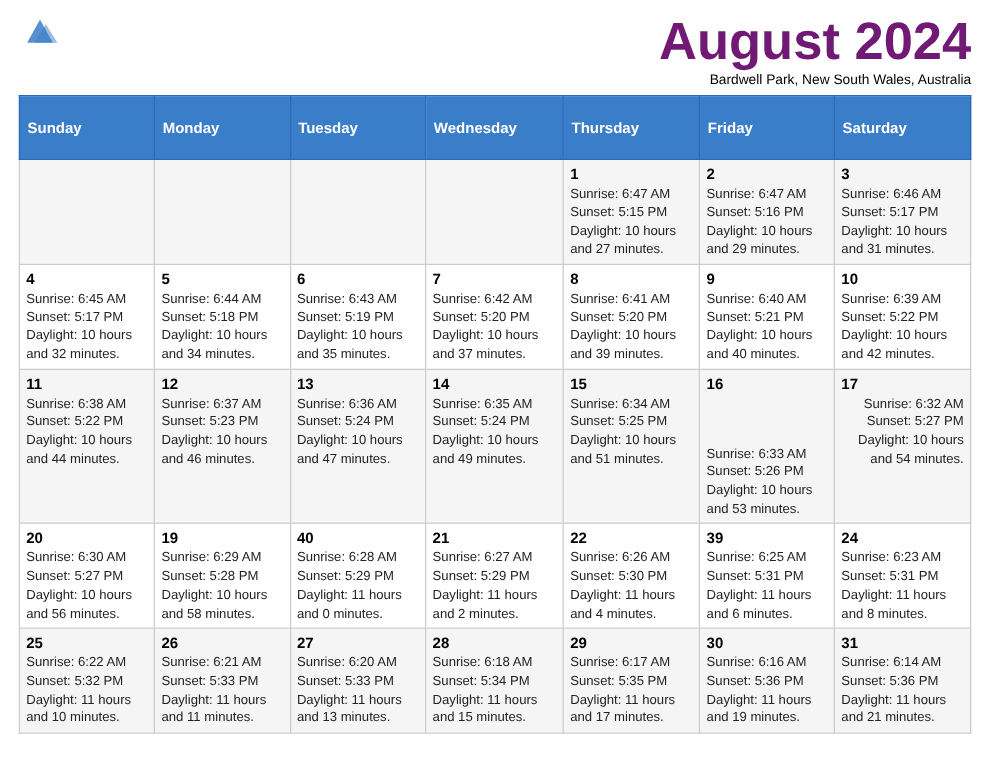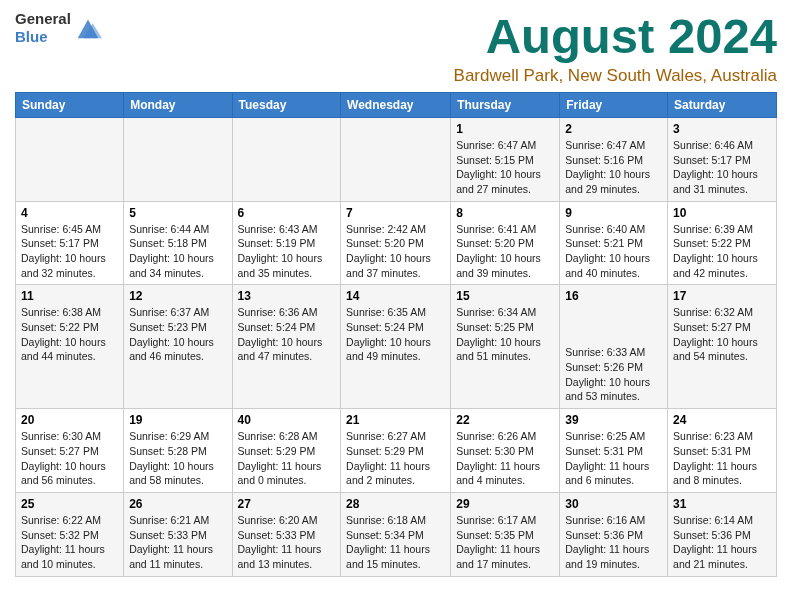--- a/index.html
+++ b/index.html
@@ -30,41 +30,41 @@
     .logo-text .blue { color: #3a7dc9; }
     .logo-icon {
       width: 28px;
       height: 28px;
       margin-left: 3px;
     }
     .title-block {
       text-align: right;
     }
     .main-title {
-      font-size: 49px;
+      font-size: 42px;
       font-weight: bold;
-      color: #0f766e;
+      color: #701a75;
       line-height: 1.1;
     }
     .subtitle {
-      font-size: 17px;
-      color: #a16207;
+      font-size: 11px;
+      color: #000000;
       margin-top: 2px;
     }
     .calendar {
       width: 100%;
       border-collapse: collapse;
       font-size: 11px;
     }
     .calendar thead th {
       background: #3a7dc9;
       color: #fff;
       font-weight: bold;
       text-align: left;
-      padding: 5px 6px;
+      padding: 18px 6px;
       font-size: 12px;
       border: 1px solid #2a6ab8;
     }
     .calendar tbody td {
       vertical-align: top;
       padding: 4px 5px;
       border: 1px solid #ccc;
       min-height: 80px;
       width: 113px;
     }
@@ -89,24 +89,20 @@
       background: #f5f5f5;
     }
   </style>
 </head>
 <body>
 
 <div class="header">
   <div class="logo">
     <div>
       <div style="display:flex;align-items:center;">
-        <div class="logo-text">
-          <span class="general">General</span><br>
-          <span class="blue">Blue</span>
-        </div>
         <svg class="logo-icon" viewBox="0 0 30 30" xmlns="http://www.w3.org/2000/svg">
           <polygon points="4,26 15,6 26,26" fill="#3a7dc9" opacity="0.85"></polygon>
           <polygon points="10,26 20,10 30,26" fill="#3a7dc9" opacity="0.5"></polygon>
         </svg>
       </div>
     </div>
   </div>
   <div class="title-block">
     <div class="main-title">August 2024</div>
     <div class="subtitle">Bardwell Park, New South Wales, Australia</div>
@@ -170,21 +166,21 @@
         </td>
         <td>
           <span class="day-number">6</span>
           <div class="day-info" style="white-space: pre-line;">Sunrise: 6:43 AM
 Sunset: 5:19 PM
 Daylight: 10 hours
 and 35 minutes.</div>
         </td>
         <td>
           <span class="day-number">7</span>
-          <div class="day-info" style="white-space: pre-line;">Sunrise: 2:42 AM
+          <div class="day-info" style="white-space: pre-line;">Sunrise: 6:42 AM
 Sunset: 5:20 PM
 Daylight: 10 hours
 and 37 minutes.</div>
         </td>
         <td>
           <span class="day-number">8</span>
           <div class="day-info" style="white-space: pre-line;">Sunrise: 6:41 AM
 Sunset: 5:20 PM
 Daylight: 10 hours
 and 39 minutes.</div>
@@ -242,21 +238,21 @@
         </td>
         <td>
           <span class="day-number">16</span>
           <div class="day-info" style="white-space: pre-line; margin-top: 42px;">Sunrise: 6:33 AM
 Sunset: 5:26 PM
 Daylight: 10 hours
 and 53 minutes.</div>
         </td>
         <td>
           <span class="day-number">17</span>
-          <div class="day-info" style="white-space: pre-line;">Sunrise: 6:32 AM
+          <div class="day-info" style="white-space: pre-line; text-align: right;">Sunrise: 6:32 AM
 Sunset: 5:27 PM
 Daylight: 10 hours
 and 54 minutes.</div>
         </td>
       </tr>
       <tr>
         <td>
           <span class="day-number">20</span>
           <div class="day-info" style="white-space: pre-line;">Sunrise: 6:30 AM
 Sunset: 5:27 PM

